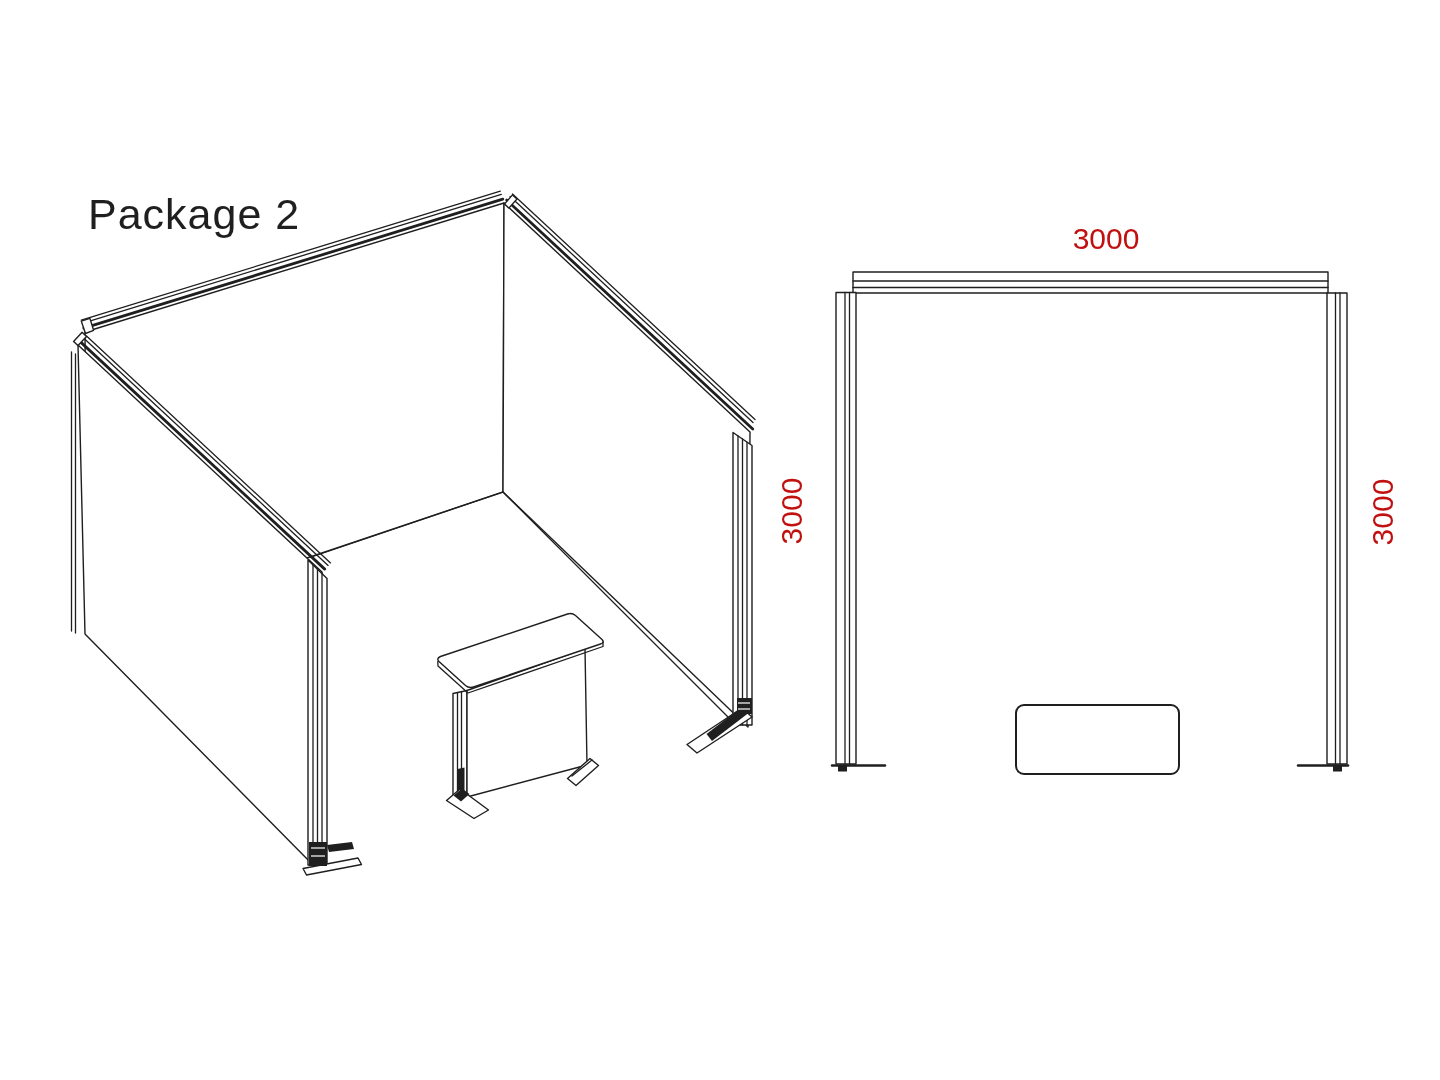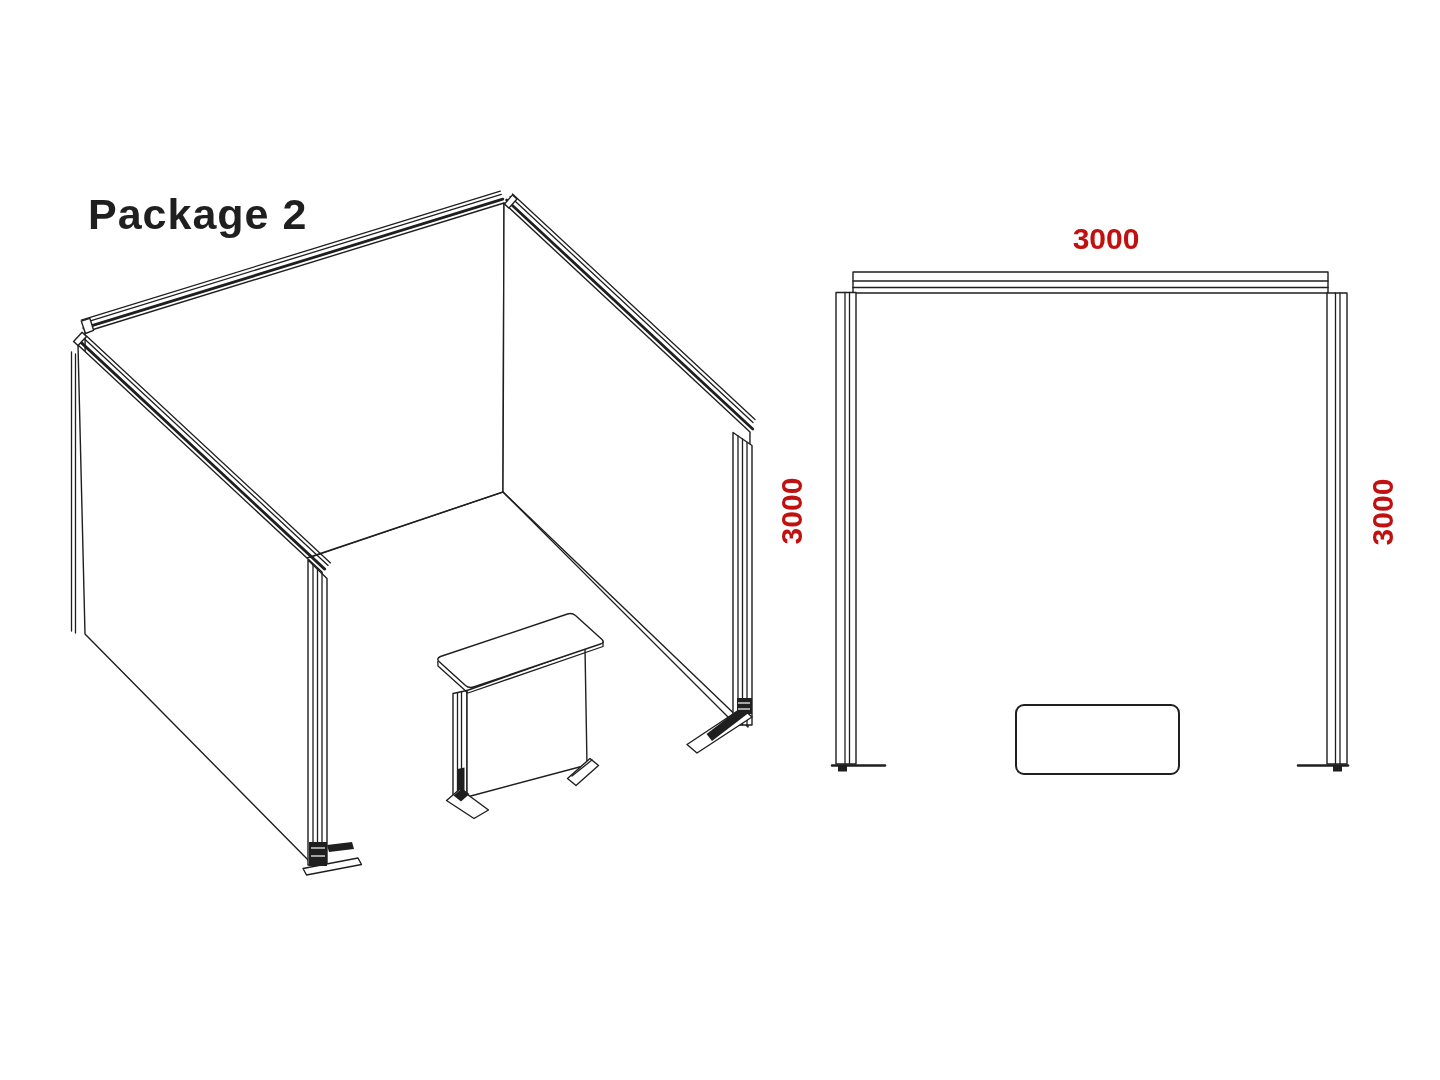--- a/index.html
+++ b/index.html
@@ -7,21 +7,21 @@
     --dimension:#c01010;
     --background:#ffffff;
   }
   html,body{margin:0;padding:0;}
   body{
     width:1440px;height:1080px;
     background:var(--background);
     font-family:"Liberation Sans", sans-serif;
     overflow:hidden;
   }
-  .canvas{position:relative;width:1440px;height:1005px;background:var(--background);font-weight:bold;}
+  .canvas{position:relative;width:1440px;height:1005px;background:var(--background);}
   .canvas svg{position:absolute;left:0;top:0;}
   .page-title{
     position:absolute;left:88px;top:192px;
     font-size:43px;line-height:1.05;color:var(--line);
     letter-spacing:1px;white-space:nowrap;
   }
   .dim{
     position:absolute;color:var(--dimension);
     font-size:30px;line-height:1;white-space:nowrap;
   }

